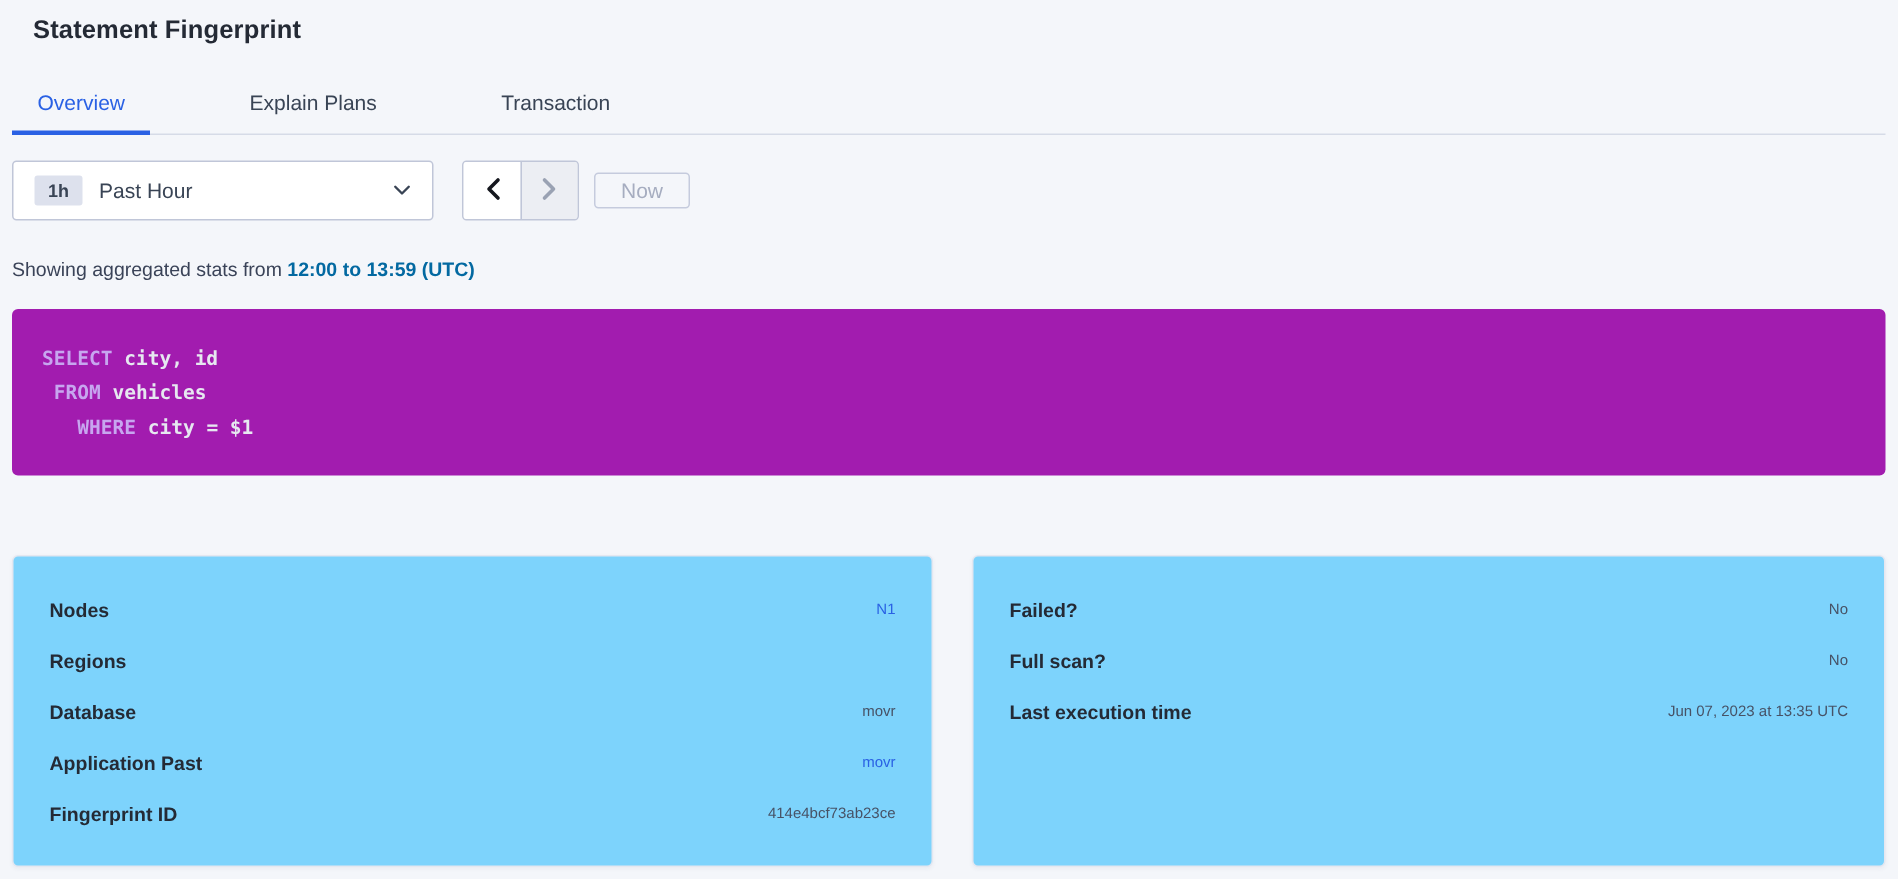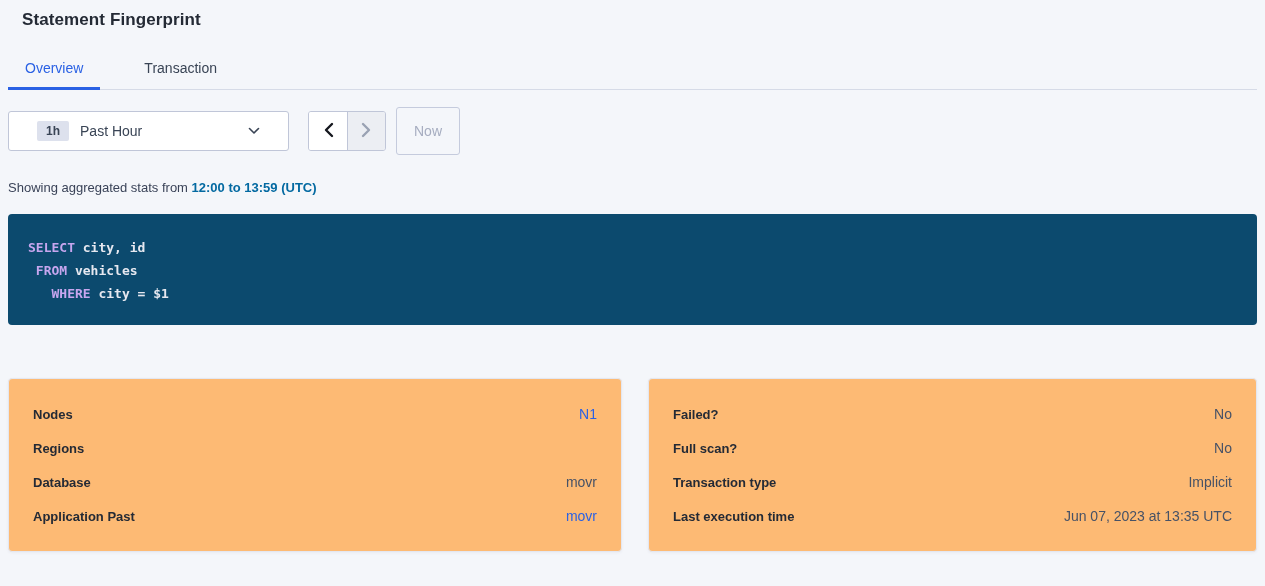--- a/index.html
+++ b/index.html
@@ -17,21 +17,21 @@
     margin: 10px 14px 0;
     font-size: 17px;
     font-weight: bold;
     color: #242a35;
     letter-spacing: 0.1px;
   }
 
   
   .tab-bar {
     display: flex;
-    gap: 27px;
+    gap: 49px;
     margin-top: 21px;
     border-bottom: 1px solid #d6dbe7;
   }
   .tab {
     padding: 9px 17px 11px;
     font-size: 14px;
     color: #394455;
     cursor: pointer;
     border-bottom: 3px solid transparent;
     margin-bottom: -1px;
@@ -44,21 +44,21 @@
   
   .controls-row { display: flex; align-items: center; margin-top: 17px; }
   .time-dropdown {
     width: 281px;
     height: 40px;
     background: #ffffff;
     border: 1px solid #c0c6d8;
     border-radius: 3px;
     display: flex;
     align-items: center;
-    padding: 0 28px;
+    padding: 0 14px;
     cursor: pointer;
   }
   .time-badge {
     background: #dde1ed;
     color: #394455;
     font-size: 12px;
     font-weight: bold;
     border-radius: 2px;
     padding: 4px 9px;
     margin-right: 11px;
@@ -83,82 +83,83 @@
     justify-content: center;
     background: #ffffff;
     border: none;
     cursor: pointer;
   }
   .arrow-btn + .arrow-btn { border-left: 1px solid #c0c6d8; }
   .arrow-btn.disabled { background: #eceef3; cursor: default; }
 
   .now-btn {
     margin-left: 10px;
-    height: 48px;
+    height: 24px;
     padding: 0 17px;
     font-size: 14px;
     font-family: inherit;
     color: #a6adc0;
     background: transparent;
     border: 1px solid #c5cbdd;
     border-radius: 3px;
     cursor: default;
   }
 
   
   .stats-line { margin-top: 25px; font-size: 13px; color: #3a4358; }
   .stats-line b { color: #0369a1; }
 
   
   .sql-box {
     margin-top: 19px;
-    background: #0c4a6e;
+    background: #a21caf;
     border-radius: 4px;
     padding: 22px 20px 20px;
   }
   .sql-code {
     font-family: "DejaVu Sans Mono", "Liberation Mono", monospace;
     font-size: 13px;
     font-weight: bold;
     line-height: 23px;
     color: #e6e8f0;
   }
   .sql-line { white-space: pre; }
   .sql-line .kw { color: #c7a6ef; }
 
   
   .cards-row { display: flex; gap: 26px; margin-top: 53px; }
   .card {
-    background: #fdba74;
+    background: #7dd3fc;
     border: 1px solid #e4e7f0;
     border-radius: 4px;
     box-shadow: 0 1px 3px rgba(60, 70, 100, 0.06);
     padding: 18px 24px;
   }
   .card.left { width: 614px; }
   .card.right { flex: 1; }
   .card-row {
     display: flex;
     justify-content: space-between;
     align-items: center;
     height: 34px;
   }
   .row-label { font-size: 13px; font-weight: bold; color: #242a35; }
-  .row-value { font-size: 14px; color: #475266; }
+  .row-value { font-size: 10px; color: #475266; }
   .row-value.link { color: #2a61e4; cursor: pointer; }
 </style>
 </head>
 <body>
 
 <div class="page">
 
   <h1 class="page-title">Statement Fingerprint</h1>
 
   <div class="tab-bar">
     <div class="tab active">Overview</div>
+    <div class="tab">Explain Plans</div>
     <div class="tab">Transaction</div>
   </div>
 
   <div class="controls-row">
     <div class="time-dropdown">
       <span class="time-badge">1h</span>
       <span class="time-label">Past Hour</span>
       <span class="caret">
         <svg width="12" height="8" viewBox="0 0 12 8">
             <path d="M1.5 1.5 L6 6 L10.5 1.5" fill="none" stroke="#394455" stroke-width="1.6" stroke-linecap="round" stroke-linejoin="round"></path>
@@ -210,35 +211,35 @@
         <span class="row-value"></span>
       </div>
       <div class="card-row">
         <span class="row-label">Database</span>
         <span class="row-value">movr</span>
       </div>
       <div class="card-row">
         <span class="row-label">Application Past</span>
         <span class="row-value link">movr</span>
       </div>
+      <div class="card-row">
+        <span class="row-label">Fingerprint ID</span>
+        <span class="row-value">414e4bcf73ab23ce</span>
+      </div>
     </div>
 
     <div class="card right">
       <div class="card-row">
         <span class="row-label">Failed?</span>
         <span class="row-value">No</span>
       </div>
       <div class="card-row">
         <span class="row-label">Full scan?</span>
         <span class="row-value">No</span>
       </div>
       <div class="card-row">
-        <span class="row-label">Transaction type</span>
-        <span class="row-value">Implicit</span>
-      </div>
-      <div class="card-row">
         <span class="row-label">Last execution time</span>
         <span class="row-value">Jun 07, 2023 at 13:35 UTC</span>
       </div>
     </div>
 
   </div>
 </div>
 
 </body></html>

